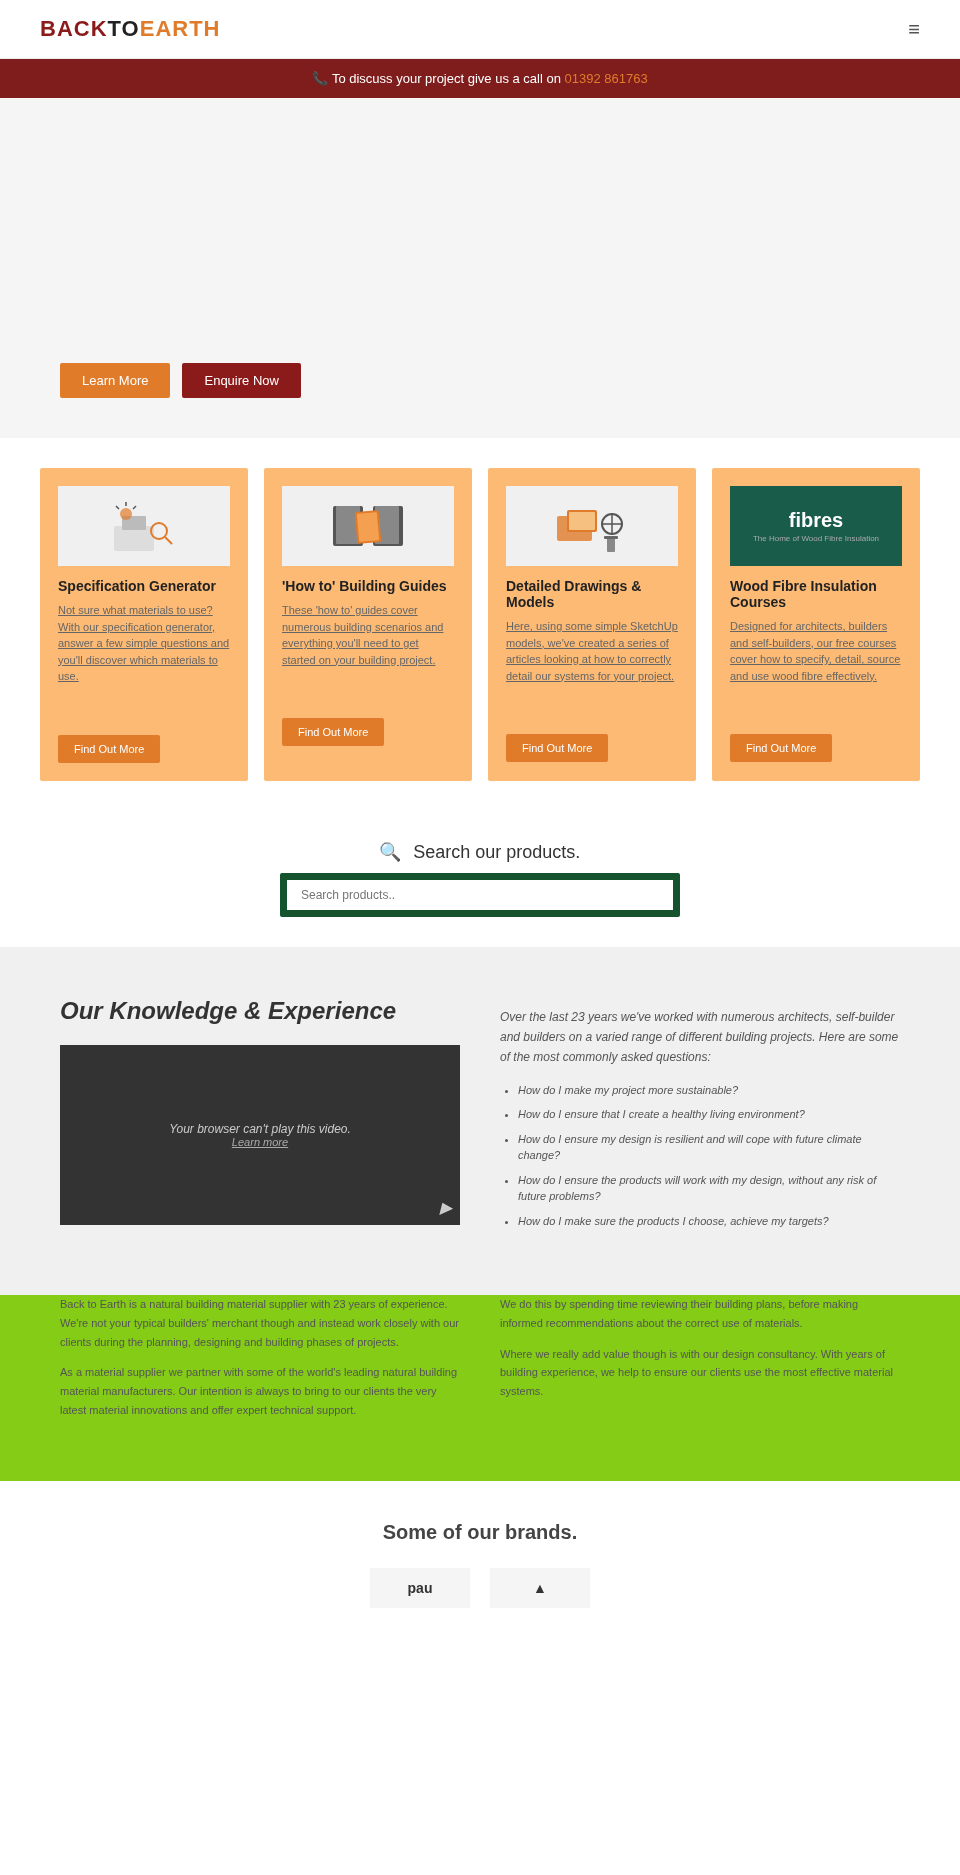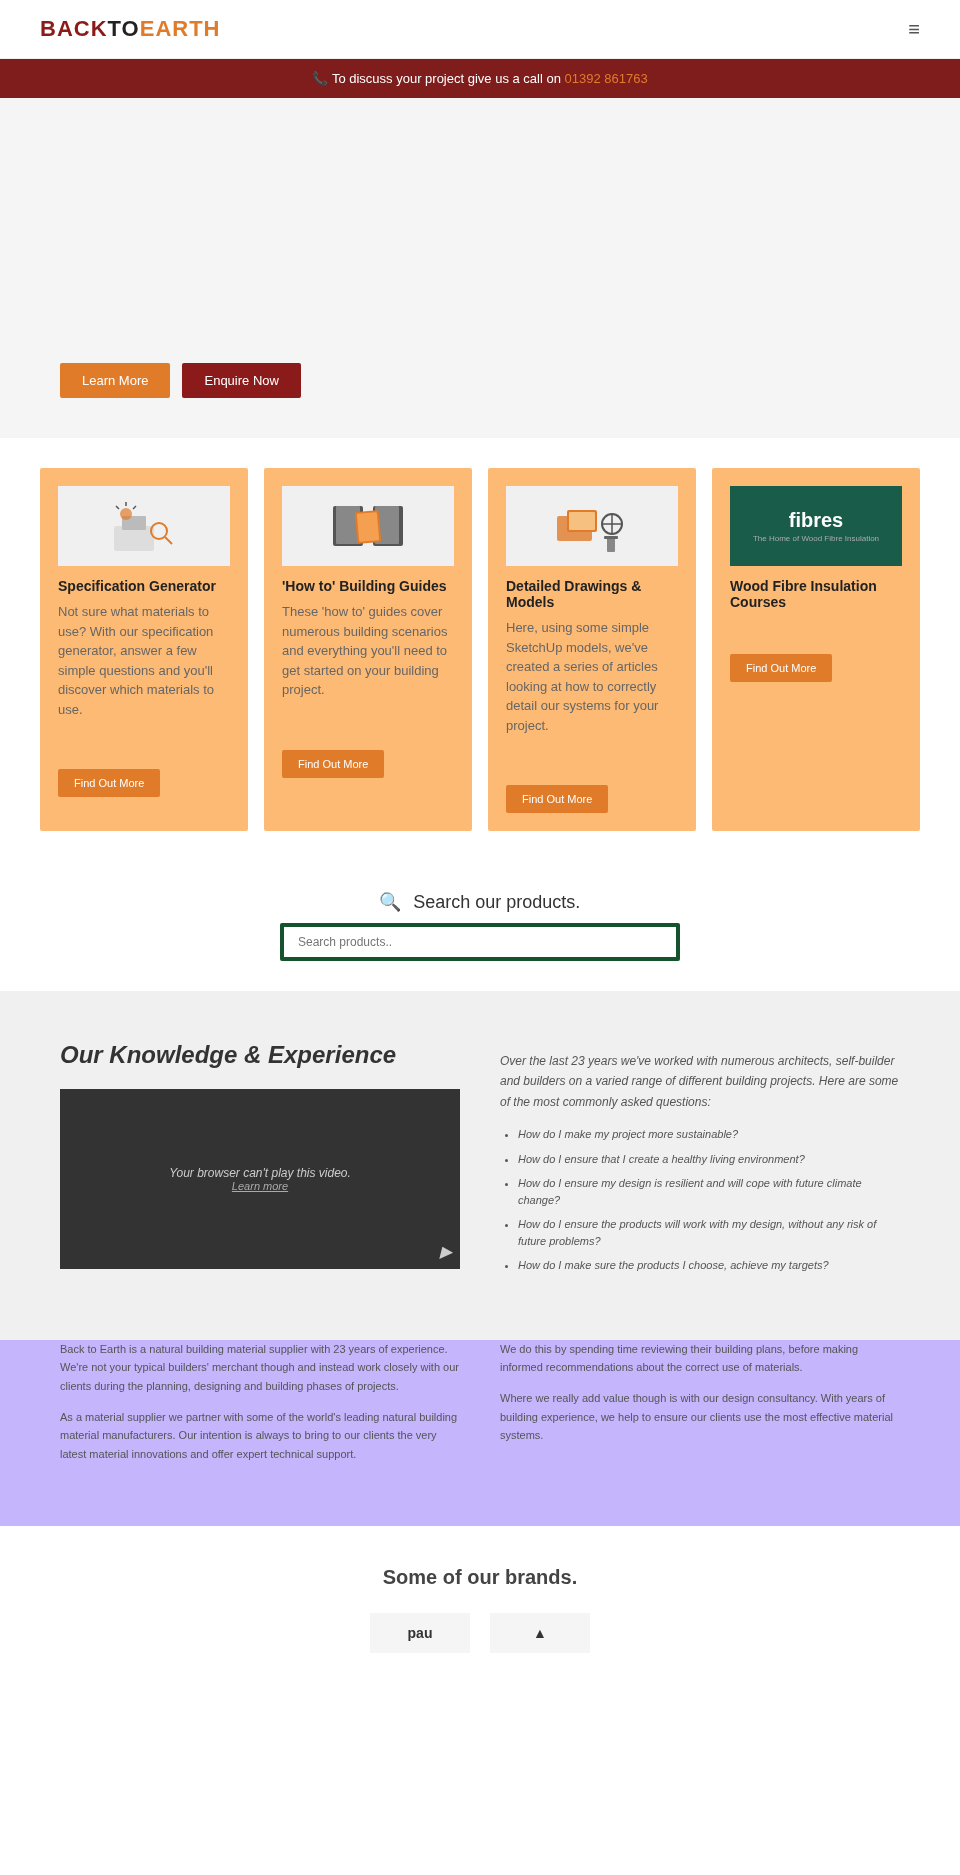--- a/index.html
+++ b/index.html
@@ -125,24 +125,25 @@
       text-align: center;
       margin-top: 2px;
     }
     .card h3 {
       font-size: 14px;
       color: #222;
       margin-bottom: 8px;
       font-weight: bold;
     }
     .card p {
-      font-size: 13px;
+      font-size: 11px;
       color: #666;
       line-height: 1.5;
       margin-bottom: 14px;
+      text-decoration: underline;
     }
     .btn-findout {
       background: #E07B2A;
       color: #fff;
       border: none;
       padding: 8px 16px;
       font-size: 11px;
       cursor: pointer;
       border-radius: 2px;
       margin-top: 36px;
@@ -159,21 +160,21 @@
       color: #333;
       margin-bottom: 10px;
     }
     .search-icon-inline {
       color: #E07B2A;
       margin-right: 6px;
     }
     .search-input {
       width: 400px;
       padding: 8px 14px;
-      border: 4px solid #14532d;
+      border: 7px solid #14532d;
       border-radius: 2px;
       font-size: 12px;
       color: #999;
       outline: none;
     }
 
     
     .knowledge-section {
       background: #f0f0f0;
       padding: 50px 60px;
@@ -230,21 +231,21 @@
     }
     .knowledge-right ul li {
       font-size: 11px;
       color: #555;
       margin-bottom: 8px;
       line-height: 1.5;
     }
 
     
     .about-section {
-      background: #c4b5fd;
+      background: #84cc16;
       padding: 0 60px 50px;
     }
     .about-grid {
       display: grid;
       grid-template-columns: 1fr 1fr;
       gap: 40px;
     }
     .about-left p, .about-right p {
       font-size: 11px;
       color: #555;
@@ -369,20 +370,21 @@
     </div>
 
     <div class="card">
       <div class="card-img card-img-fibres">
         <div>
           <div class="fibres-logo">fibres</div>
           <span class="fibres-logo-sub">The Home of Wood Fibre Insulation</span>
         </div>
       </div>
       <h3>Wood Fibre Insulation Courses</h3>
+      <p>Designed for architects, builders and self-builders, our free courses cover how to specify, detail, source and use wood fibre effectively.</p>
       <button class="btn-findout">Find Out More</button>
     </div>
 
   </div>
 </div>
 
 <div class="search-section">
   <div class="search-title">
     <span class="search-icon-inline">🔍</span>
     <span>Search our products.</span>

